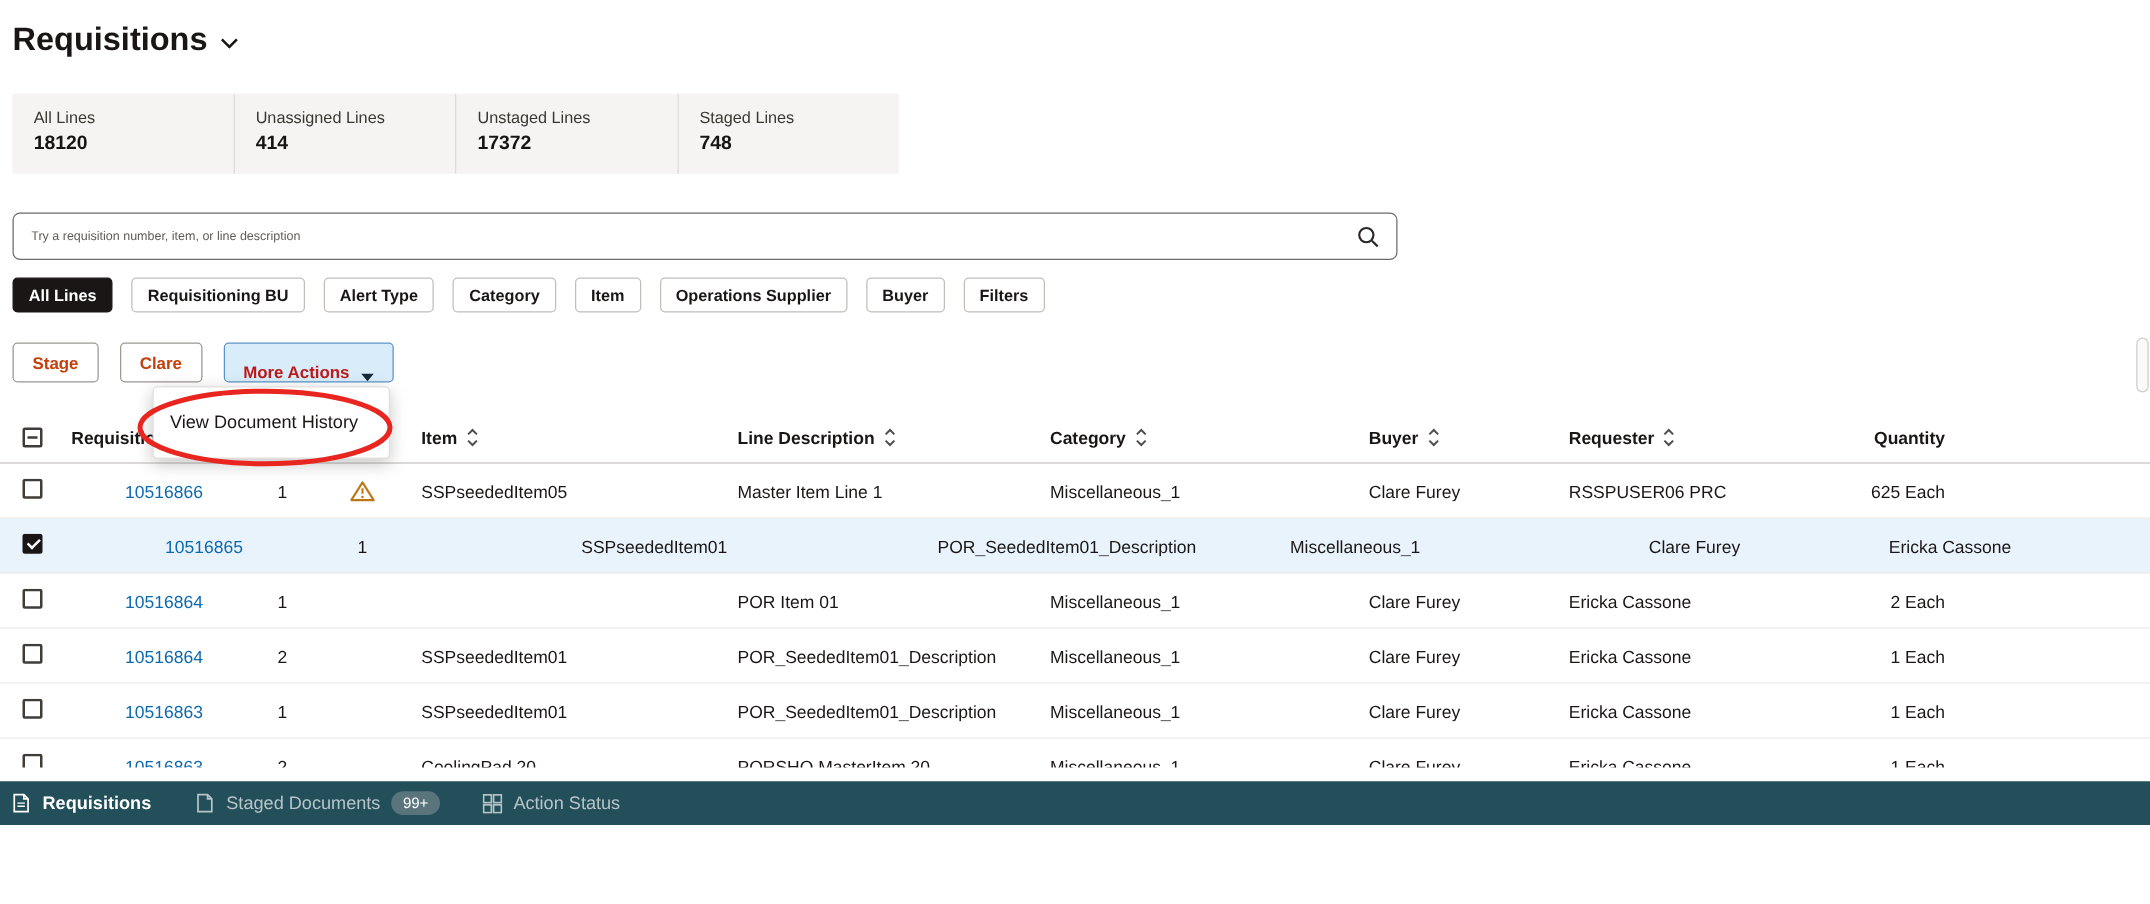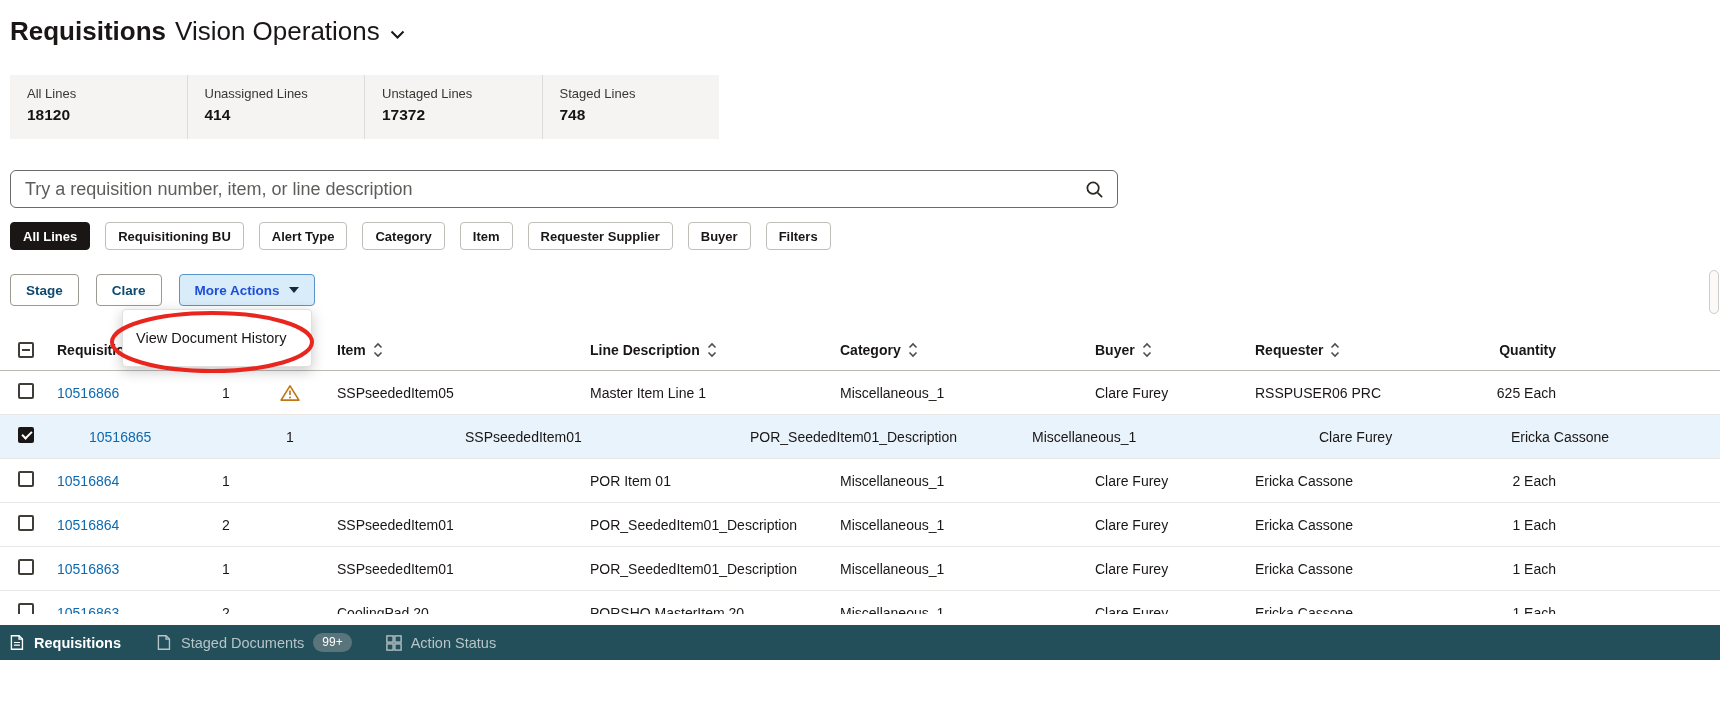--- a/index.html
+++ b/index.html
@@ -14,47 +14,47 @@
   .t-sub{font-weight:400;margin-left:9px;}
   .title-chevron{margin-left:10px;margin-top:6px;cursor:pointer;display:inline-flex;}
   
   .stats{position:absolute;top:75px;left:10px;width:709px;height:64px;background:#f5f4f2;display:flex;}
   .stat-card{flex:1;padding:11px 0 0 17px;border-right:1px solid #dddbd8;}
   .stat-card:last-child{border-right:none;}
   .stat-label{font-size:13px;color:#3a3632;}
   .stat-value{font-size:15.5px;font-weight:700;margin-top:5px;color:#161513;}
   
   .search-box{position:absolute;top:170px;left:10px;width:1108px;height:38px;border:1px solid #6b6b6b;border-radius:6px;display:flex;align-items:center;background:#fff;}
-  .search-box input{flex:1;border:none;outline:none;font-size:18px;padding:0 14px;color:#15803d;background:transparent;font-family:inherit;}
+  .search-box input{flex:1;border:none;outline:none;font-size:10px;padding:0 14px;color:#15803d;background:transparent;font-family:inherit;}
   .search-box input::placeholder{color:#5f5d5a;}
   .search-icon-btn{width:46px;height:100%;display:flex;align-items:center;justify-content:center;cursor:pointer;}
   
   .chips{position:absolute;top:222px;left:10px;display:flex;gap:15px;}
   .chip{height:28px;display:inline-flex;align-items:center;padding:0 12px;border-radius:4px;border:1px solid #c1beba;font-size:13px;font-weight:600;background:#fff;cursor:pointer;white-space:nowrap;}
   .chip.active{background:var(--active-chip-bg,#1a1616);color:#fff;border-color:var(--active-chip-bg,#1a1616);}
   
   .toolbar{position:absolute;top:274px;left:10px;display:flex;gap:17px;}
-  .btn{height:32px;padding:0 15px;border-radius:4px;border:1px solid #9c9892;background:#fff;font-size:13.5px;font-weight:700;color:#0c4a6e;display:inline-flex;align-items:center;gap:9px;cursor:pointer;font-family:inherit;}
-  .btn.more{background:var(--more-actions-bg,#d8ecfa);border-color:var(--more-actions-border,#5b94c8);color:#1d4ed8;}
+  .btn{height:32px;padding:0 15px;border-radius:4px;border:1px solid #9c9892;background:#fff;font-size:13.5px;font-weight:700;color:#c2410c;display:inline-flex;align-items:center;gap:9px;cursor:pointer;font-family:inherit;}
+  .btn.more{background:var(--more-actions-bg,#d8ecfa);border-color:var(--more-actions-border,#5b94c8);color:#b91c1c;align-items:flex-end;}
   .caret{width:0;height:0;border-left:5px solid transparent;border-right:5px solid transparent;border-top:6px solid #16293c;}
   
   .table-wrap{position:absolute;top:329px;left:0;width:1720px;height:285px;overflow:hidden;}
   .t-head,.t-row{display:grid;grid-template-columns:50px 165px 55px 50px 253px 250px 255px 160px 245px 90px 1fr;align-items:center;}
   .t-head{height:42px;border-bottom:1px solid #bdbab6;font-weight:700;font-size:14px;}
   .t-row{height:44px;border-bottom:1px solid #e9e7e4;font-size:14px;background:#fff;}
   .t-row.selected{background:var(--selected-row,#e9f3fb);gap:32px;}
   .hcell{display:flex;align-items:center;gap:7px;padding-left:17px;white-space:nowrap;}
   .cell{padding-left:17px;white-space:nowrap;overflow:hidden;}
   .hcell.c-req,.cell.c-req{padding-left:7px;}
   .hcell.c-line,.cell.c-line{padding-left:7px;}
   .hcell.c-check,.cell.c-check{padding-left:0;}
   .cell.c-alert{padding-left:10px;display:flex;align-items:center;}
   .hcell.c-qty{justify-content:flex-end;padding-right:17px;padding-left:0;}
   .cell.c-qty{text-align:right;padding-right:17px;padding-left:0;}
-  .link{color:var(--link,#0d69af);cursor:pointer;text-decoration:none;}
+  .link{color:var(--link,#0d69af);cursor:pointer;text-decoration:none;margin-left:43px;}
   .sort-icon{display:inline-flex;color:#4d4d4d;cursor:pointer;}
   .warn{display:inline-flex;color:var(--warning,#bf7715);}
   
   .cb{width:16px;height:16px;border:2px solid #403c38;border-radius:2px;margin-left:18px;position:relative;background:#fff;cursor:pointer;display:inline-block;}
   .cb.checked{background:#1a1616;border-color:#1a1616;}
   .cb.checked::after{content:"";position:absolute;left:2px;top:2px;width:8px;height:4px;border-left:2px solid #fff;border-bottom:2px solid #fff;transform:rotate(-45deg);}
   .cb.indeterminate::after{content:"";position:absolute;left:2px;top:5px;width:8px;height:2.5px;background:#403c38;}
   
   .menu{position:absolute;top:309px;left:122px;width:190px;background:#fff;border:1px solid #e2e0dd;border-radius:4px;box-shadow:0 4px 14px rgba(0,0,0,.22);z-index:40;padding:6px 0;text-align:center;}
   .menu-item{height:44px;display:flex;align-items:center;padding:0 13px;font-size:14.5px;cursor:pointer;white-space:nowrap;}
@@ -71,21 +71,20 @@
   .nav-icon{display:inline-flex;}
   .nav-badge{background:#5a747c;color:#fff;font-size:12px;font-weight:400;border-radius:10px;padding:2px 9px;line-height:1.2;}
 </style>
 </head>
 <body>
 
 <div class="page">
 
   <div class="page-title">
     <span class="t-bold">Requisitions</span>
-    <span class="t-sub">Vision Operations</span>
     <span class="title-chevron">
       <svg width="15" height="9" viewBox="0 0 15 9">
           <path d="M1.5 1.5 L7.5 7.5 L13.5 1.5" fill="none" stroke="#1a1616" stroke-width="2"></path>
         </svg>
     </span>
   </div>
 
   <div class="stats">
       <div class="stat-card">
         <div class="stat-label">All Lines</div>
@@ -114,21 +113,21 @@
         </svg>
     </span>
   </div>
 
   <div class="chips">
       <div class="chip active">All Lines</div>
       <div class="chip">Requisitioning BU</div>
       <div class="chip">Alert Type</div>
       <div class="chip">Category</div>
       <div class="chip">Item</div>
-      <div class="chip">Requester Supplier</div>
+      <div class="chip">Operations Supplier</div>
       <div class="chip">Buyer</div>
       <div class="chip">Filters</div>
     </div>
 
   <div class="toolbar">
     <button class="btn">Stage</button>
     <button class="btn">Clare</button>
     <button class="btn more">
       <span>More Actions</span>
       <span class="caret"></span>

